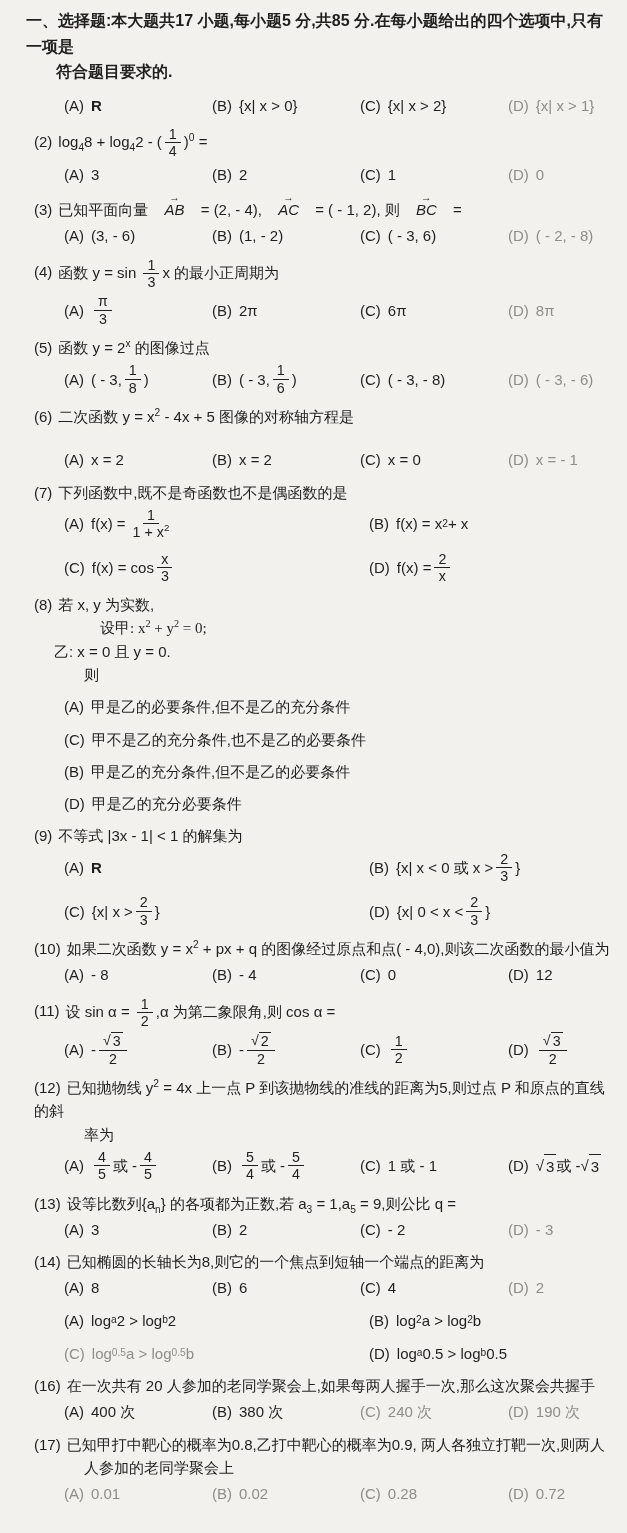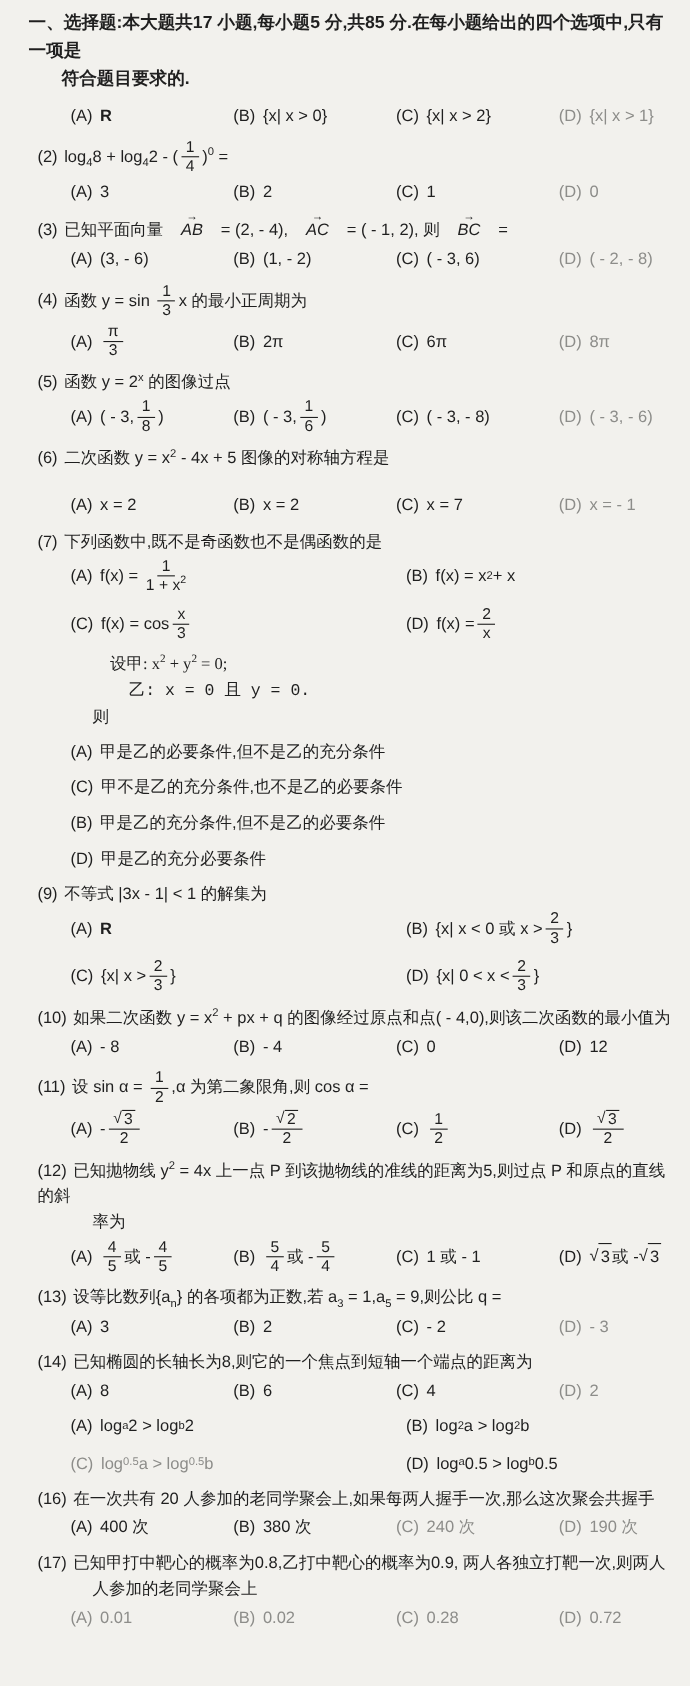--- a/index.html
+++ b/index.html
@@ -12,21 +12,21 @@
   .page{box-sizing:border-box; width:627px; min-height:1533px; padding:8px 12px 24px 12px;}
   .hdr{font-weight:bold; font-size:16px; line-height:1.6;}
   .hdr .h1{margin-left:14px;}
   .hdr .h2{margin-left:44px;}
   .q{margin-top:9px;}
   .stem{min-height:20px;}
   .stem.first{margin-left:22px;}
   .stem .qnum{margin-right:6px;}
   .stem.cont.ind1{margin-left:72px;}
   .stem.cont.ind2{margin-left:88px;font-family:Liberation Serif, serif;}
-  .stem.cont.ind3{margin-left:105px;font-family:Liberation Mono, monospace;}
+  .stem.cont.ind3{margin-left:42px;}
   .opts{margin-top:3px;}
   .opts.gapped{margin-top:20px;}
   .row4{display:flex; align-items:center; margin-left:52px;}
   .row4 .opt{width:148px; display:flex; align-items:center;}
   .row4 .opt:last-child{width:auto;}
   .grid2{display:grid; grid-template-columns:305px auto; margin-left:52px; row-gap:10px; align-items:center;}
   .grid2 .opt{display:flex; align-items:center;}
   .list .opt{margin-left:52px; margin-top:9px;}
   .opt .lbl{margin-right:7px; white-space:nowrap;}
   .opt .val{display:inline-flex; align-items:center; flex-wrap:wrap;}
@@ -179,21 +179,21 @@
           <div class="opt">
             <span class="lbl">(A)</span>
             <span class="val">x = 2</span>
           </div>
           <div class="opt">
             <span class="lbl">(B)</span>
             <span class="val">x = 2</span>
           </div>
           <div class="opt">
             <span class="lbl">(C)</span>
-            <span class="val">x = 7</span>
+            <span class="val">x = 0</span>
           </div>
           <div class="opt dim">
             <span class="lbl">(D)</span>
             <span class="val">x = - 1</span>
           </div>
         </div>
       </div>
       <div class="q">
         <div class="stem first"><span class="qnum">(7)</span>下列函数中,既不是奇函数也不是偶函数的是</div>
         <div class="opts grid2">
@@ -218,20 +218,21 @@
           <div class="opt">
             <span class="lbl">(D)</span>
             <span class="val">f(x) = <span class="frac">
                 <span class="num">2</span>
                 <span class="den">x</span>
               </span></span>
           </div>
         </div>
       </div>
       <div class="q">
+        <div class="stem first"><span class="qnum">(8)</span>若 x, y 为实数,</div>
         <div class="stem cont ind2">设甲: x<sup class="sp">2</sup> + y<sup class="sp">2</sup> = 0;</div>
         <div class="stem cont ind3">乙: x = 0 且 y = 0.</div>
         <div class="stem cont ind1">则</div>
         <div class="opts list">
           <div class="opt"><span class="lbl">(A)</span><span class="val">甲是乙的必要条件,但不是乙的充分条件</span></div>
           <div class="opt"><span class="lbl">(C)</span><span class="val">甲不是乙的充分条件,也不是乙的必要条件</span></div>
           <div class="opt"><span class="lbl">(B)</span><span class="val">甲是乙的充分条件,但不是乙的必要条件</span></div>
           <div class="opt"><span class="lbl">(D)</span><span class="val">甲是乙的充分必要条件</span></div>
         </div>
       </div>

